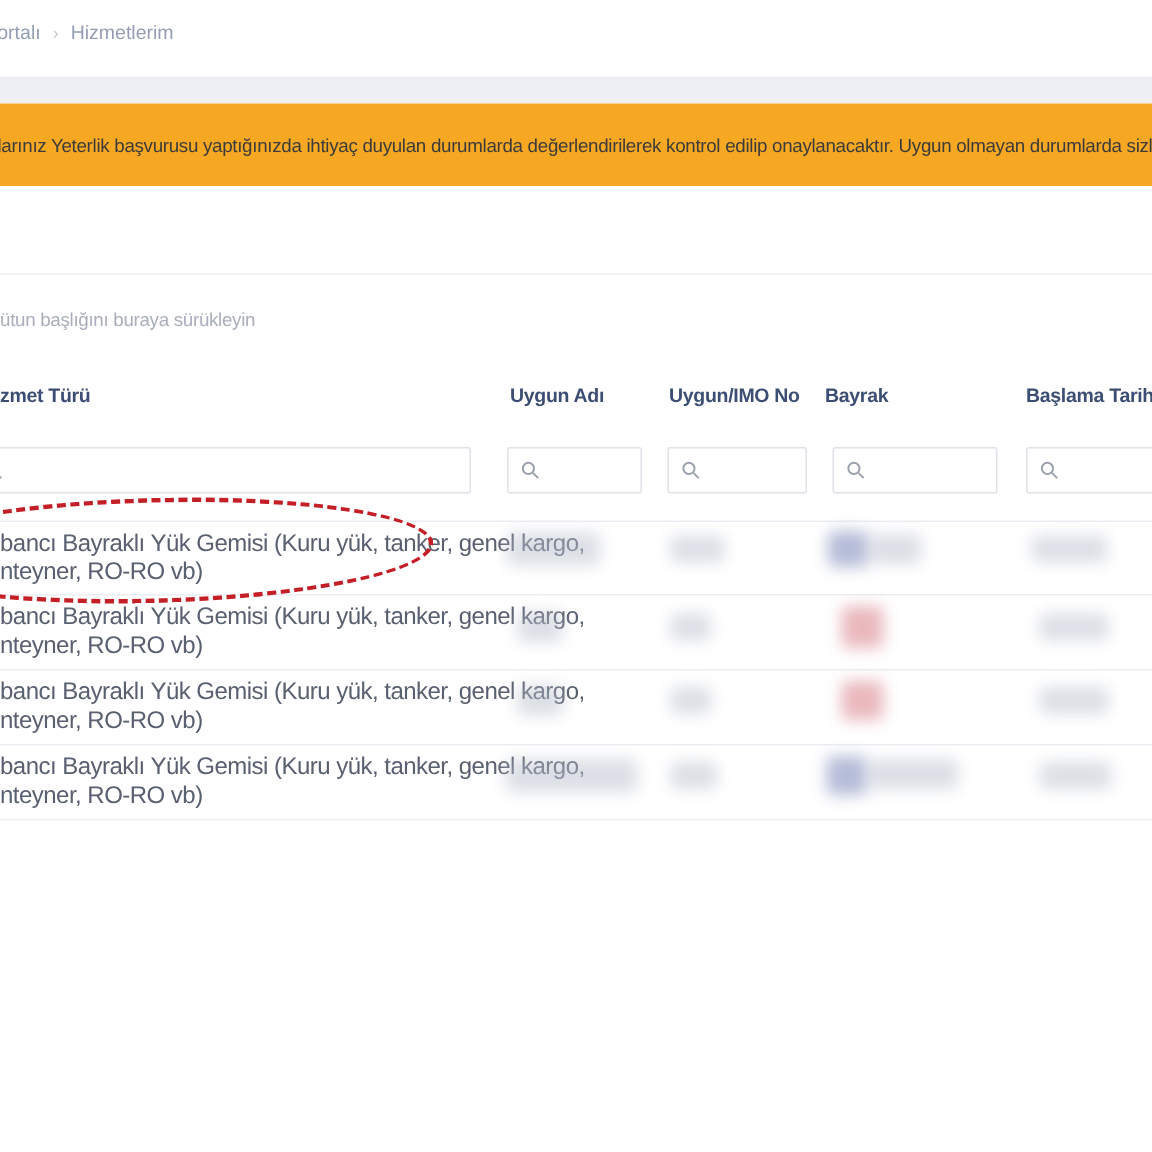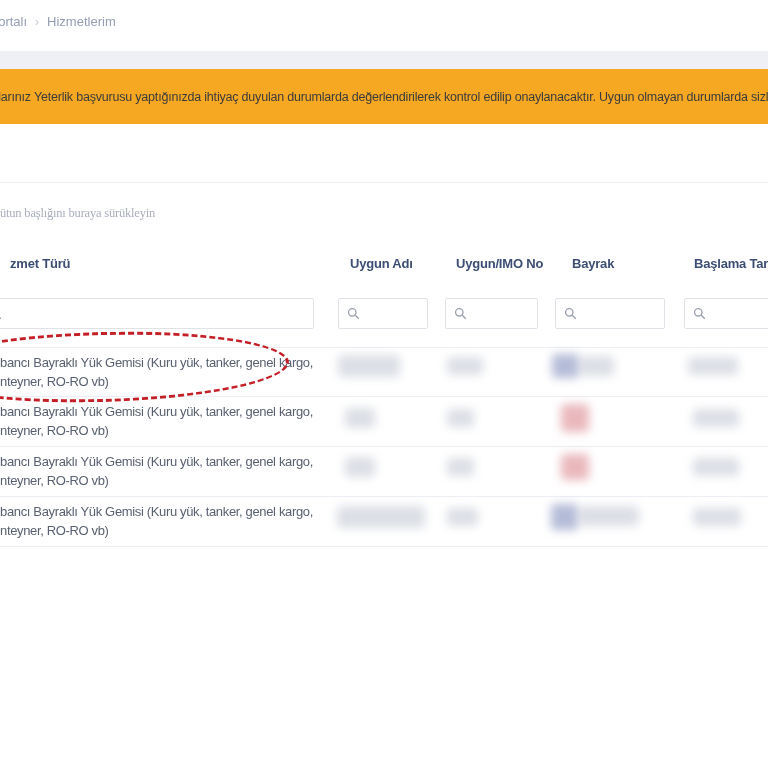--- a/index.html
+++ b/index.html
@@ -14,43 +14,43 @@
   .bc-shift{position:relative;left:-43px;}
 
   
   .band{position:absolute;left:0;top:51px;width:768px;height:18px;background:#eef0f5;}
   .banner{position:absolute;left:0;top:69px;width:768px;height:55px;background:#f7a823;overflow:hidden;}
   .banner-text{position:absolute;left:-5px;top:21px;white-space:nowrap;
     font-size:12.5px;letter-spacing:-0.2px;color:#3b3b3b;}
 
   
   .panel-top{position:absolute;left:0;top:182px;width:768px;height:0;border-top:1px solid #ededf3;}
-  .group-panel{position:absolute;left:0;top:182px;width:768px;height:55px;font-family:Liberation Serif, serif;}
+  .group-panel{position:absolute;left:0;top:182px;width:768px;height:55px;}
   .group-panel-text{position:absolute;left:0;top:24px;font-size:12.5px;color:#a9aebc;
     letter-spacing:-0.2px;white-space:nowrap;}
 
   
   .col-header{position:absolute;top:256px;font-size:13px;font-weight:700;color:#3d4e74;
-    white-space:nowrap;letter-spacing:-0.2px;cursor:pointer;margin-left:10px;}
-  .h1{left:0;} .h2{left:340px;} .h3{left:446px;} .h4{left:548px;padding-left:14px;} .h5{left:684px;}
+    white-space:nowrap;letter-spacing:-0.2px;cursor:pointer;}
+  .h1{left:0;} .h2{left:340px;} .h3{left:446px;} .h4{left:536px;padding-left:14px;} .h5{left:684px;}
 
   
   .filter-box{position:absolute;top:298px;height:31px;background:#fff;border:1px solid #e0e2e8;
     border-radius:2px;box-sizing:border-box;}
   .f1{left:-20px;width:334px;} .f2{left:338px;width:90px;} .f3{left:445px;width:93px;}
   .f4{left:555px;width:110px;} .f5{left:684px;width:100px;}
   .filter-box svg{position:absolute;left:8px;top:8px;}
   .filter-box input{position:absolute;left:26px;top:1px;width:calc(100% - 30px);height:27px;
     border:none;outline:none;font-size:12px;color:#596070;background:transparent;}
 
   
   .grid-row{position:absolute;left:0;width:768px;height:50px;border-bottom:1px solid #eceef3;
     box-sizing:border-box;}
   .r1{top:347px;border-top:1px solid #eceef3;} .r2{top:397px;} .r3{top:447px;} .r4{top:497px;}
-  .svc{position:absolute;left:0;top:5px;width:320px;font-size:13px;letter-spacing:-0.35px;
+  .svc{position:absolute;left:0;top:5px;width:320px;font-size:16px;letter-spacing:-0.35px;
     line-height:19px;color:#596070;white-space:nowrap;}
 
   
   .blob{position:absolute;border-radius:4px;filter:blur(5px);opacity:.5;}
 
   
   .annot-ellipse{position:absolute;left:-85px;top:332px;width:374px;height:70px;
     border:3px dashed #c41f26;border-radius:50%;transform:rotate(-1.5deg);
     box-sizing:border-box;pointer-events:none;}
 </style>

